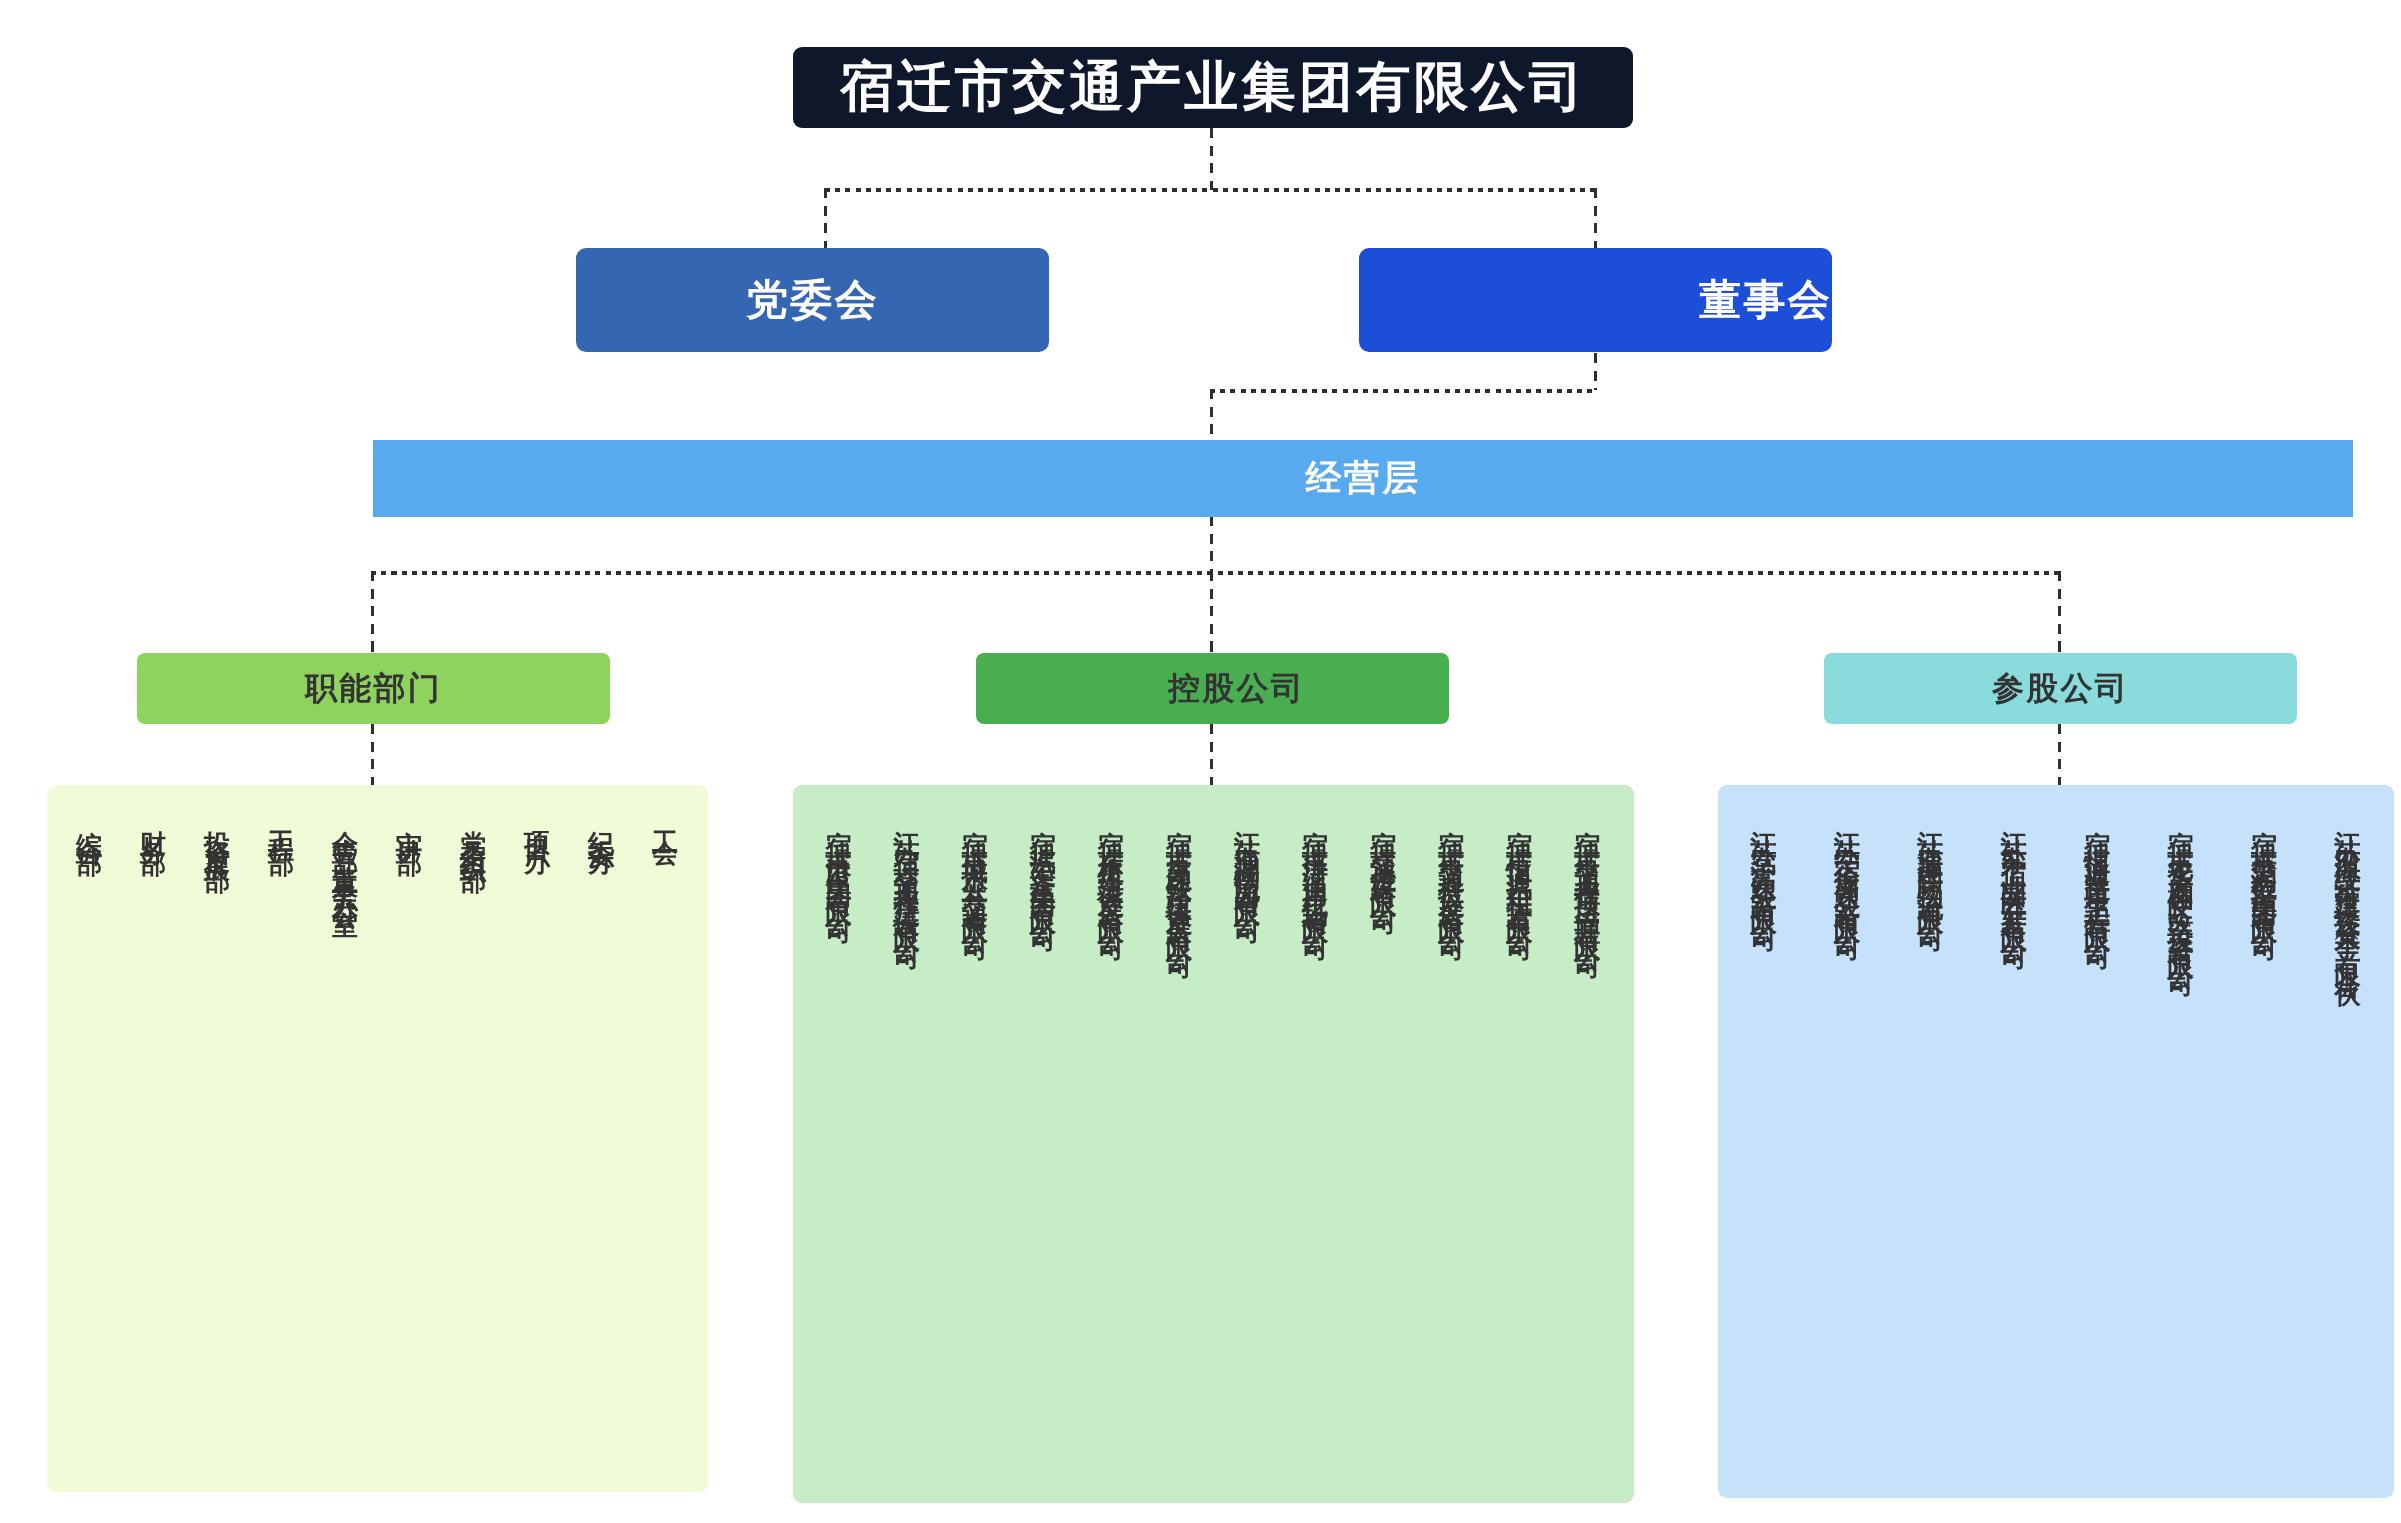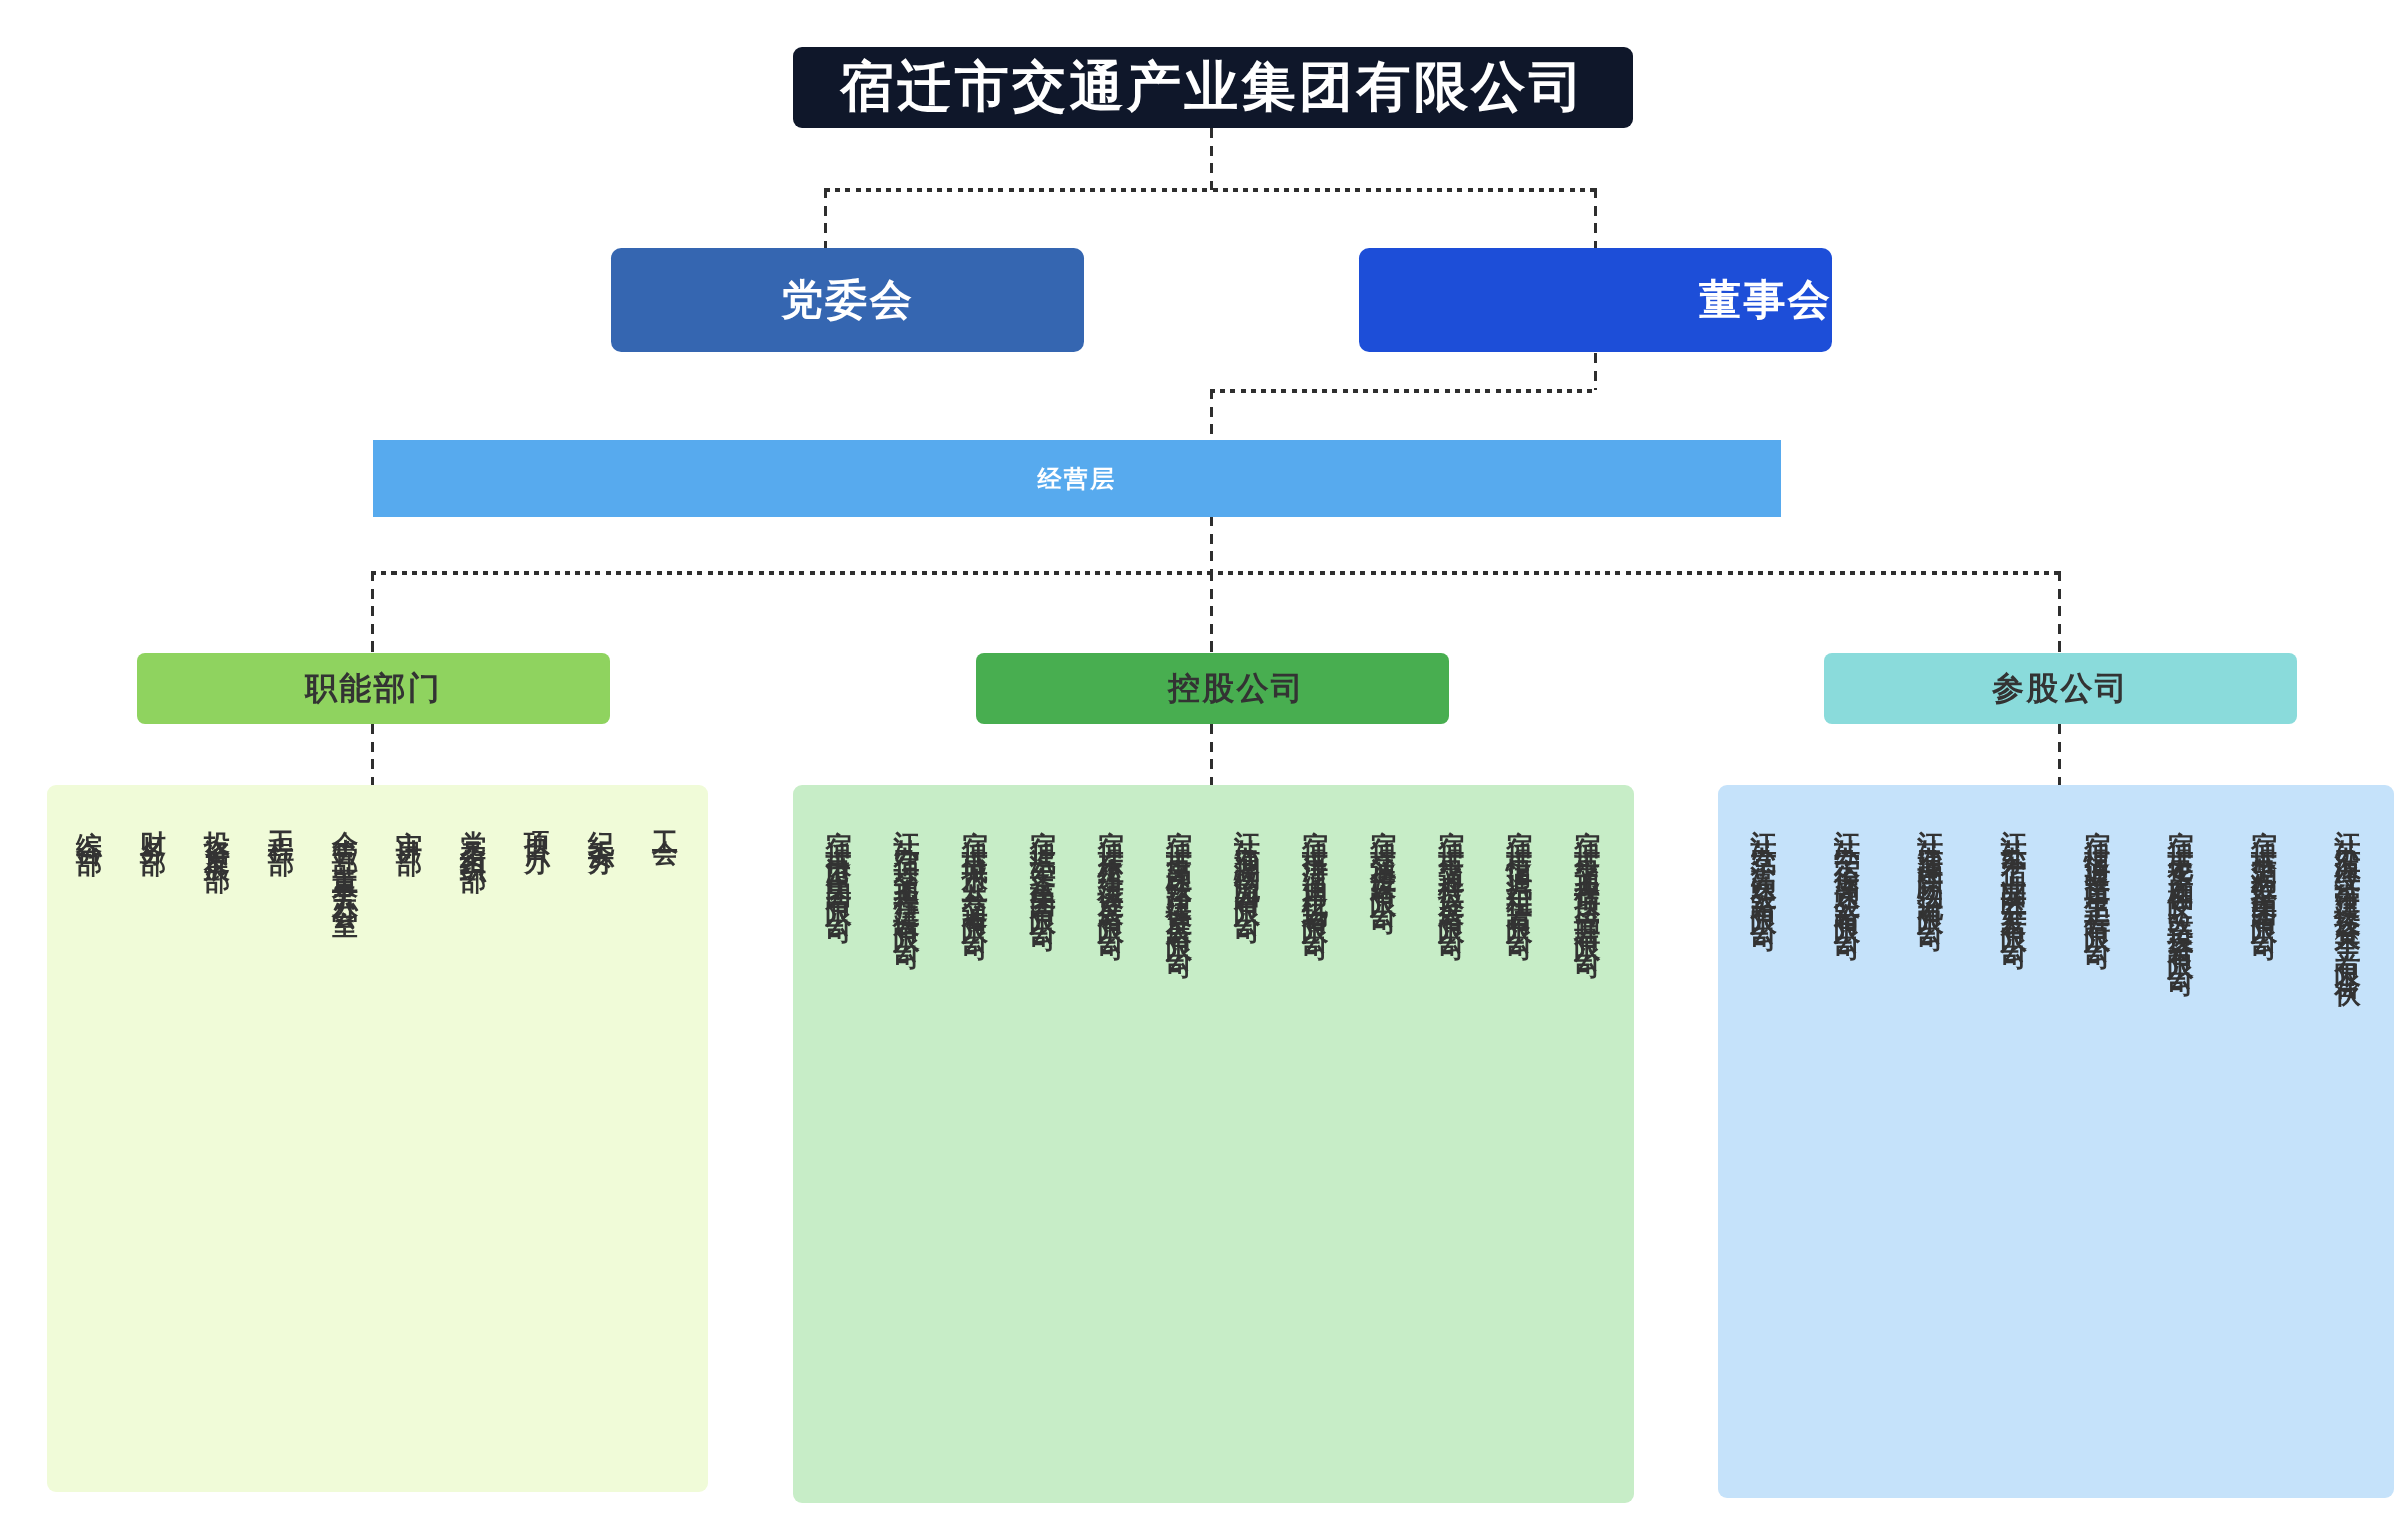--- a/index.html
+++ b/index.html
@@ -10,23 +10,23 @@
   .vline{position:absolute;width:3.4px;
     background:repeating-linear-gradient(180deg,#2e2e2e 0 10.2px,transparent 10.2px 17.6px);}
   .hline{position:absolute;height:4px;
     background:repeating-linear-gradient(90deg,#2e2e2e 0 5.1px,transparent 5.1px 10.2px);}
 
   
   .box{position:absolute;display:flex;align-items:center;justify-content:center;
        color:#ffffff;font-weight:700;box-sizing:border-box;white-space:nowrap;}
   .box-root{left:793px;top:47px;width:840px;height:81px;border-radius:9px;
             font-size:54px;letter-spacing:3.4px;}
-  .box-party{left:611px;top:248px;width:473px;height:104px;border-radius:10.2px;font-size:42px;letter-spacing:2.3px;}
+  .box-party{left:576px;top:248px;width:473px;height:104px;border-radius:10.2px;font-size:42px;letter-spacing:2.3px;}
   .box-board{left:1359px;top:248px;width:473px;height:104px;border-radius:10.2px;font-size:42px;letter-spacing:2.3px;}
-  .box-mgmt{left:373px;top:440px;width:1408px;height:77px;font-size:24px;letter-spacing:2.3px;}
+  .box-mgmt{left:373px;top:440px;width:1980px;height:77px;font-size:36px;letter-spacing:2.3px;}
   .box-header{height:71px;border-radius:8px;font-size:32px;letter-spacing:2.3px;color:#333333;}
   .box-func{left:137px;top:653px;width:473px;}
   .box-hold{left:976px;top:653px;width:473px;padding-left:48px;}
   .box-inv{left:1824px;top:653px;width:473px;}
 
   
   .panel{position:absolute;display:flex;flex-direction:row;justify-content:space-between;
          align-items:flex-start;box-sizing:border-box;border-radius:9px;}
   .panel-func{left:47px;top:785px;width:661px;height:707px;padding:25px 29.5px;}
   .panel-hold{left:793px;top:785px;width:841px;height:718px;padding:25px 33px;}

